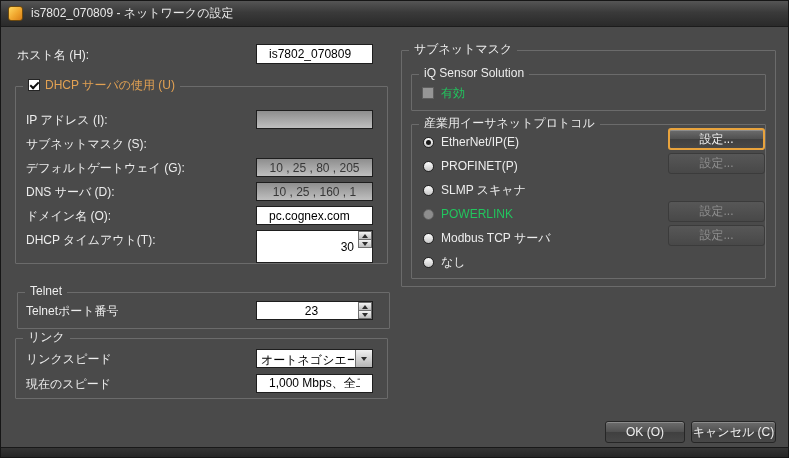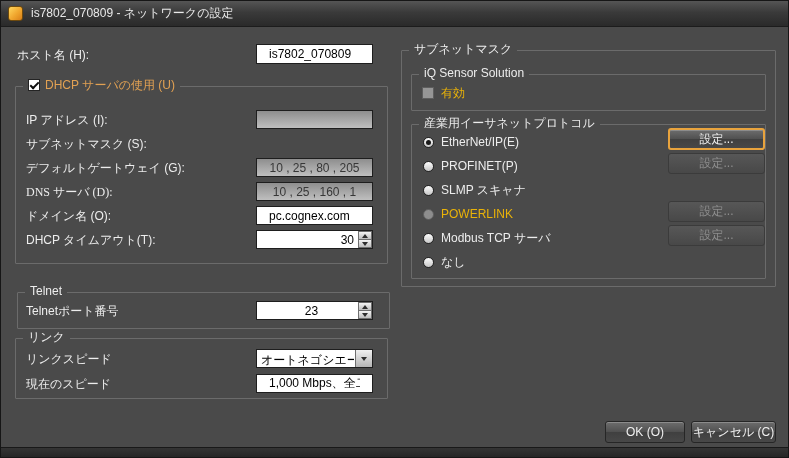--- a/index.html
+++ b/index.html
@@ -7,21 +7,21 @@
   .window { position:relative; width:789px; height:458px; background:#4a4a4a; border:1px solid #161616; overflow:hidden; }
 
   .titlebar { position:absolute; left:0; top:0; right:0; height:26px;
     background:linear-gradient(180deg,#555 0%,#3a3a3a 45%,#2a2a2a 100%);
     border-bottom:1px solid #1c1c1c; display:flex; align-items:center; padding-left:7px; }
   .app-icon { width:15px; height:15px; border-radius:3px; margin-right:8px;
     background:linear-gradient(135deg,#ffd75e 0%,#f0a62e 55%,#d97f18 100%); border:1px solid #6e4a0e; }
   .title-text { font-size:12px; color:#e9e9e9; }
 
   .lbl { position:absolute; font-size:12px; line-height:14px; color:#ededed; white-space:nowrap; }
-  .lbl.dim { color:#eab308; }
+  .lbl.dim { color:#22c55e; }
   .accent-text { color:#e2a153; }
 
   .group { position:absolute; border:1px solid #6b6b6b; border-radius:1px; }
   .legend { position:absolute; top:-9px; left:7px; background:#4a4a4a; padding:0 5px;
     font-size:12px; line-height:14px; color:#ededed; white-space:nowrap; display:flex; align-items:center; gap:5px; }
 
   .field { position:absolute; border:1px solid #1e1e1e; background:#fff; color:#000;
     font-size:12px; font-family:inherit; padding:0 12px; }
   input.field { outline:none; }
   .field.num { text-align:right; padding-right:18px; }
@@ -82,28 +82,28 @@
     </div>
   </div>
   <div class="lbl" style="left:25px; top:112px;">IP アドレス (I):</div>
   <div class="field disabled" style="left:255px; top:109px; width:117px; height:19px;"></div>
 
   <div class="lbl" style="left:25px; top:136px;">サブネットマスク (S):</div>
 
   <div class="lbl" style="left:25px; top:160px;">デフォルトゲートウェイ (G):</div>
   <div class="field disabled" style="left:255px; top:157px; width:117px; height:19px;">10 , 25 , 80 , 205</div>
 
-  <div class="lbl" style="left:25px; top:184px;font-family:Liberation Serif, serif;">DNS サーバ (D):</div>
+  <div class="lbl" style="left:25px; top:184px;">DNS サーバ (D):</div>
   <div class="field disabled" style="left:255px; top:181px; width:117px; height:19px;">10 , 25 , 160 , 1</div>
 
   <div class="lbl" style="left:25px; top:208px;">ドメイン名 (O):</div>
   <input class="field" style="left: 255px; top: 205px; width: 117px; height: 19px;" value="pc.cognex.com">
 
   <div class="lbl" style="left:25px; top:232px;">DHCP タイムアウト(T):</div>
-  <input class="field num" style="left: 255px; top: 229px; width: 117px; height: 19px;" value="30">
+  <input class="field num" style="left: 255px; top: 229px; width: 117px; height: 33px;" value="30">
   <div class="spin" style="left:357px; top:230px; height:17px;">
     <div class="sb">
         <span class="arr-up"></span>
       </div>
     <div class="sb">
         <span class="arr-dn"></span>
       </div>
   </div>
 
   <div class="group" style="left:16px; top:291px; width:373px; height:37px;">

